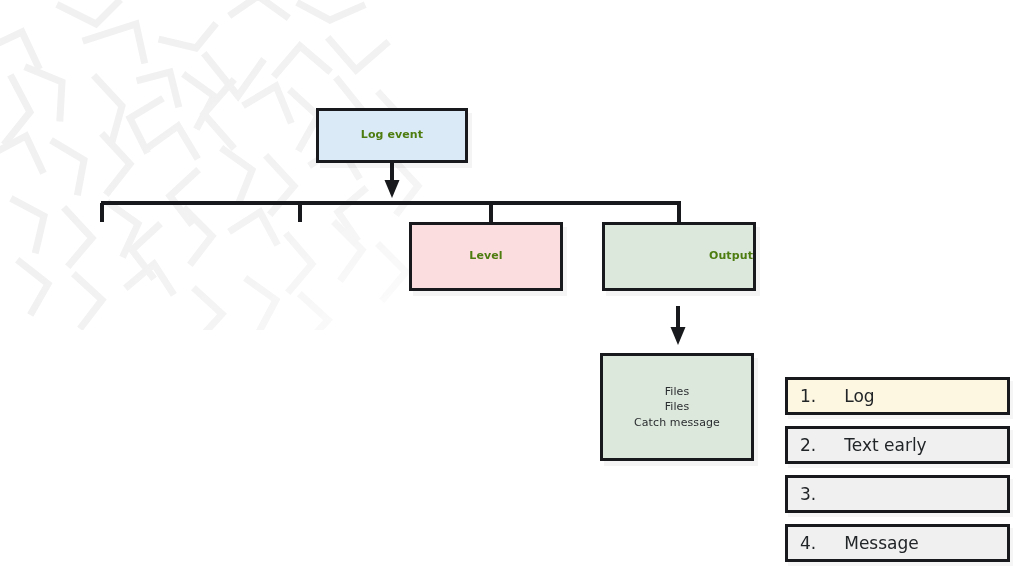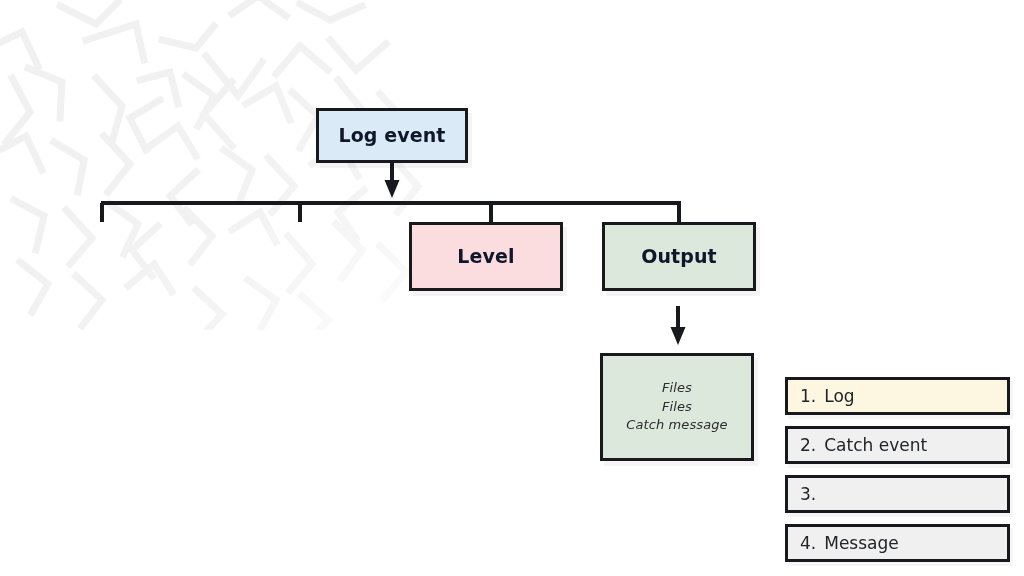--- a/index.html
+++ b/index.html
@@ -50,31 +50,30 @@
     border: 3px solid #17191c;
     box-shadow: 4px 5px 0 rgba(0,0,0,0.045);
     display: flex;
     align-items: center;
     justify-content: center;
     text-align: center;
     z-index: 3;
   }
   .node .node-label {
     font-weight: bold;
-    font-size: 19px;
-    color: #0f172a;
+    font-size: 11px;
+    color: #4d7c0f;
     letter-spacing: 0.1px;
     line-height: 1.35;
   }
   .node.plain .node-label {
     font-weight: normal;
-    font-size: 13px;
+    font-size: 11px;
     color: #2a2d30;
     line-height: 1.42;
-    font-style: italic;
   }
 
   
   .list-item {
     position: absolute;
     box-sizing: border-box;
     border: 3px solid #17191c;
     display: flex;
     align-items: center;
     padding-left: 12px;
@@ -86,20 +85,21 @@
     color: #222528;
     margin-right: 8px;
     font-weight: normal;
     white-space: pre;
   }
   .list-item .li-text {
     font-size: 17px;
     color: #222528;
     font-weight: normal;
     white-space: pre;
+    margin-left: 20px;
   }
 </style>
 </head>
 <body style="background: rgb(255, 255, 255);">
 
 <div id="canvas">
 
   <svg id="bg-pattern" viewBox="0 0 430 330" xmlns="http://www.w3.org/2000/svg">
     <defs>
       <linearGradient id="fadeX" x1="0" y1="0" x2="1" y2="0">
@@ -185,39 +185,39 @@
     <polygon points="678,345 670.5,327 685.5,327" fill="#17191c"></polygon>
   </svg>
 
   <div class="node" id="node-root" style="left: 316px; top: 108px; width: 152px; height: 55px; background: rgb(219, 234, 247);">
     <span class="node-label">Log event</span>
   </div>
 
   <div class="node" id="node-child-2" style="left: 409px; top: 222px; width: 154px; height: 69px; background: rgb(251, 221, 224); align-items: center;">
     <span class="node-label">Level</span>
   </div>
-  <div class="node" id="node-child-3" style="left: 602px; top: 222px; width: 154px; height: 69px; background: rgb(221, 232, 220);">
+  <div class="node" id="node-child-3" style="left: 602px; top: 222px; width: 154px; height: 69px; background: rgb(221, 232, 220); justify-content: flex-end;">
     <span class="node-label">Output</span>
   </div>
 
   <div class="node plain" id="node-detail" style="left: 600px; top: 353px; width: 154px; height: 108px; background: rgb(221, 232, 220);">
     <span class="node-label">
       <span>Files</span><br>
       <span>Files</span><br>
       <span>Catch message</span>
     </span>
   </div>
 
   <div class="list-item" id="li-0" style="left: 785px; top: 377px; width: 225px; height: 38px; background: rgb(253, 246, 224);">
     <span class="li-num">1.</span>
     <span class="li-text">Log</span>
   </div>
   <div class="list-item" id="li-1" style="left: 785px; top: 426px; width: 225px; height: 38px; background: rgb(240, 240, 240);">
     <span class="li-num">2.</span>
-    <span class="li-text">Catch event</span>
+    <span class="li-text">Text early</span>
   </div>
   <div class="list-item" id="li-2" style="left: 785px; top: 475px; width: 225px; height: 38px; background: rgb(240, 240, 240);">
     <span class="li-num">3.</span>
   </div>
   <div class="list-item" id="li-3" style="left: 785px; top: 524px; width: 225px; height: 38px; background: rgb(240, 240, 240);">
     <span class="li-num">4.</span>
     <span class="li-text">Message</span>
   </div>
 
 </div>

